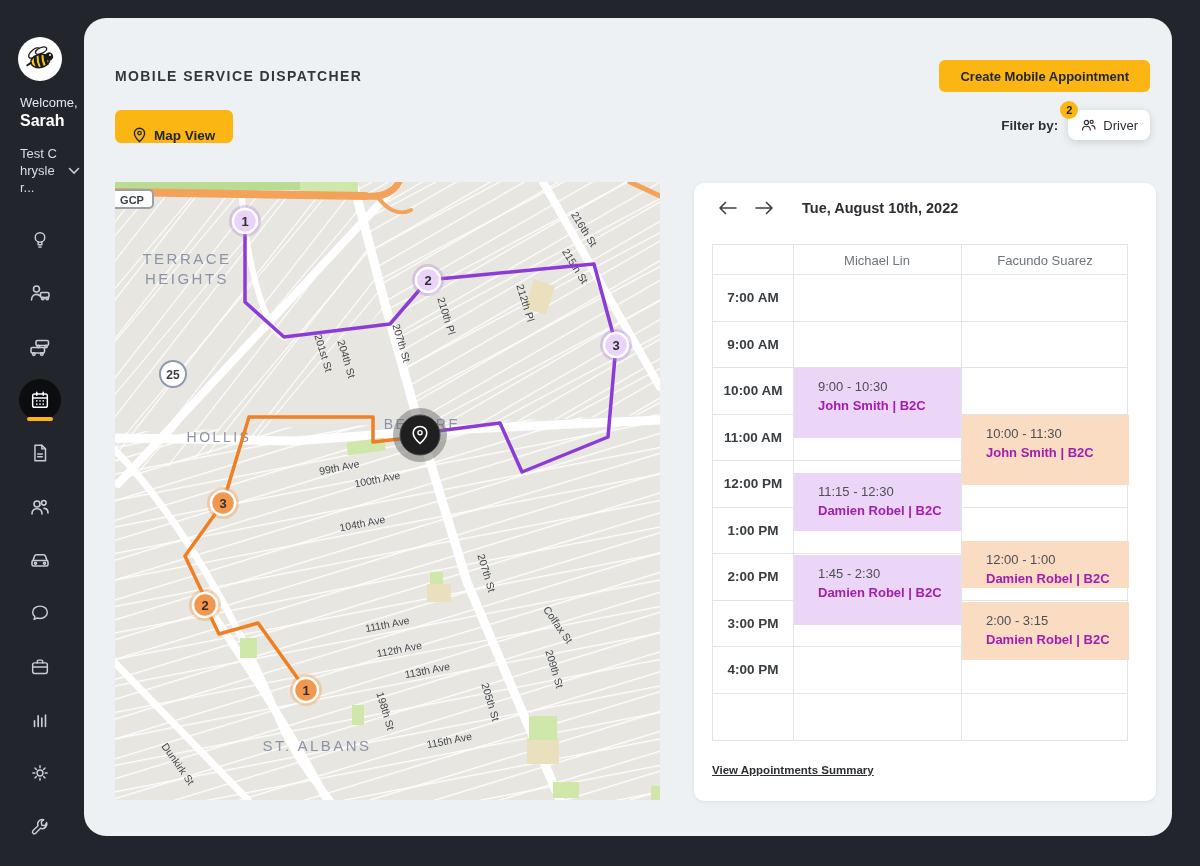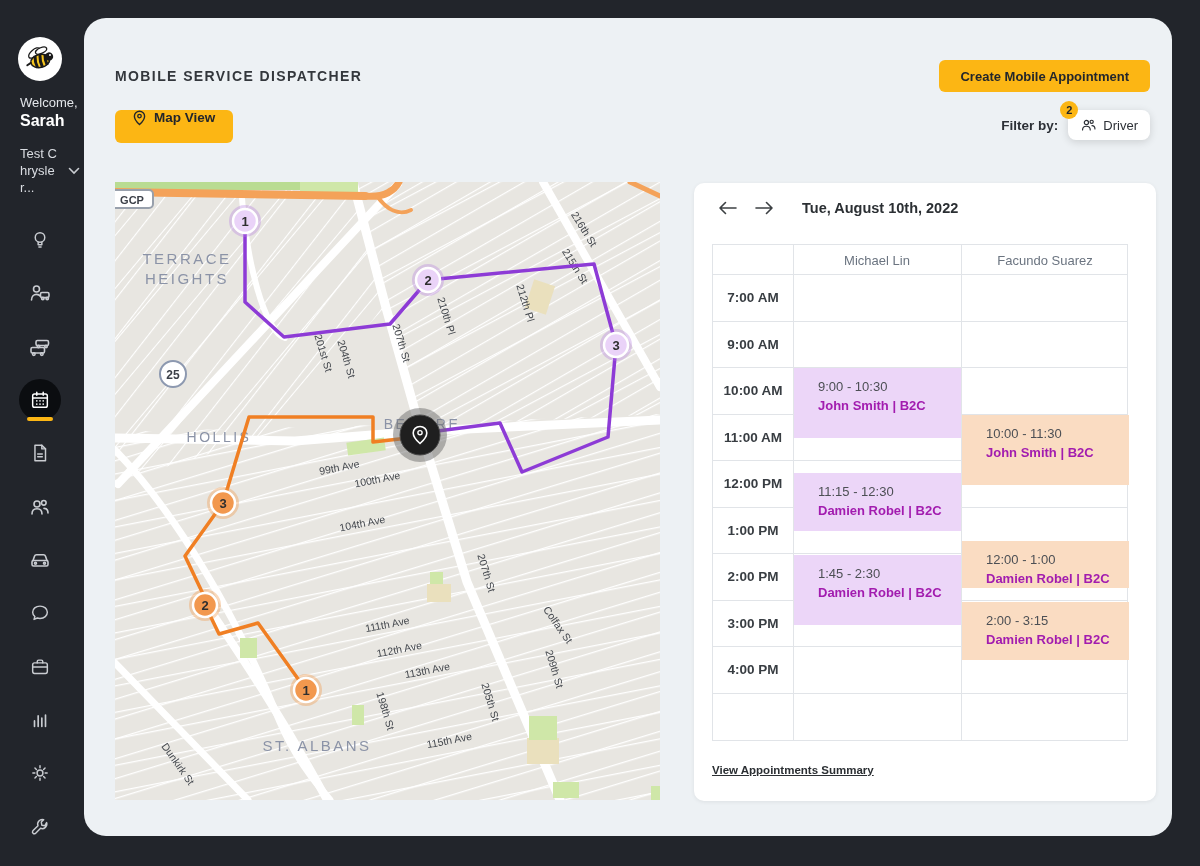--- a/index.html
+++ b/index.html
@@ -22,21 +22,21 @@
   
   .panel{position:absolute;left:84px;top:18px;width:1088px;height:818px;background:#edf1f4;
     border-radius:22px;z-index:2;}
   .page-title{position:absolute;left:31px;top:50px;font-size:14px;font-weight:700;
     letter-spacing:1.4px;color:#33373c;}
   .create-btn{position:absolute;right:22px;top:42px;height:32px;padding:0 21px;border:none;
     border-radius:6px;background:#fcb614;font-family:"Liberation Sans",sans-serif;
     font-size:13px;font-weight:700;color:#23262b;display:flex;align-items:center;cursor:pointer;}
   .mapview-btn{position:absolute;left:31px;top:92px;height:33px;padding:0 18px;border:none;
     border-radius:6px;background:#fcb614;font-family:"Liberation Sans",sans-serif;
-    font-size:13.5px;font-weight:700;color:#23262b;display:flex;align-items:flex-start;gap:8px;cursor:pointer;}
+    font-size:13.5px;font-weight:700;color:#23262b;display:flex;align-items:flex-end;gap:8px;cursor:pointer;}
   .filter-row{position:absolute;right:22px;top:92px;display:flex;align-items:center;gap:10px;}
   .filter-label{font-size:13.5px;font-weight:700;color:#2c3036;}
   .driver-btn{position:relative;height:30px;padding:0 12px;border:none;border-radius:8px;background:#ffffff;
     box-shadow:0 2px 8px rgba(0,0,0,.14);font-family:"Liberation Sans",sans-serif;
     font-size:13px;color:#2c3036;display:flex;align-items:center;gap:6px;cursor:pointer;}
   .driver-badge{position:absolute;left:-8px;top:-9px;width:18px;height:18px;border-radius:50%;
     background:#fcb614;font-size:11px;font-weight:700;color:#23262b;
     display:flex;align-items:center;justify-content:center;}
 
   

